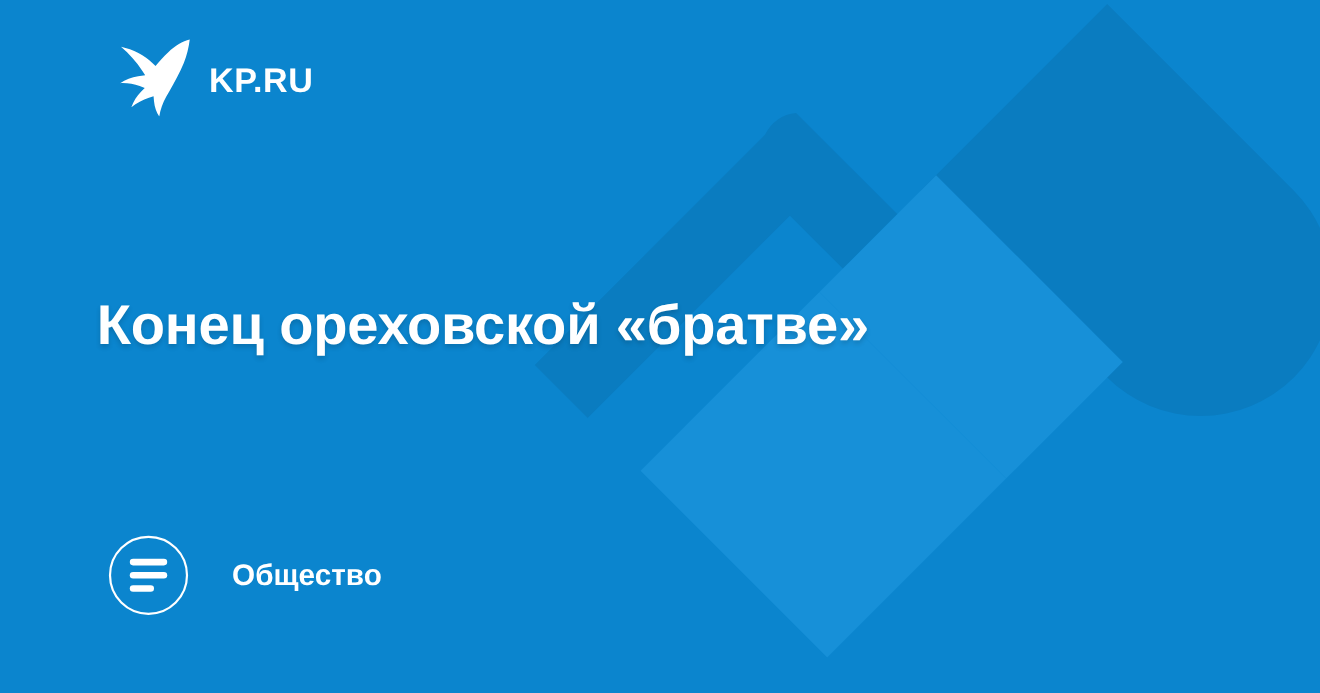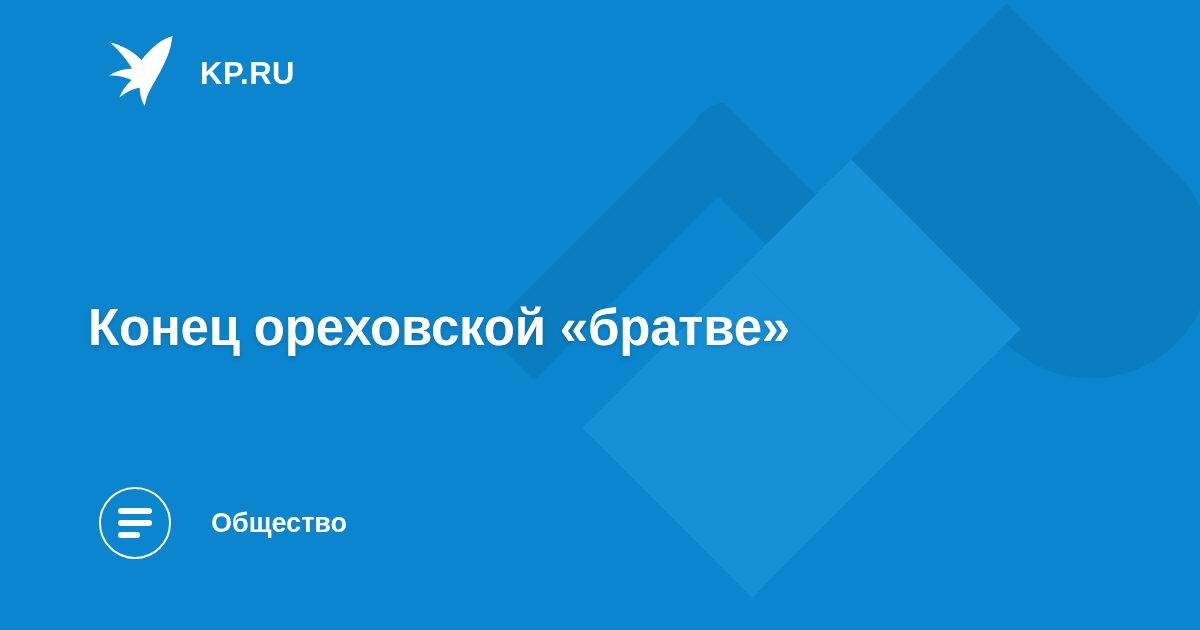--- a/index.html
+++ b/index.html
@@ -32,21 +32,21 @@
     height: 630px;
   }
 
   
   .brand {
     position: absolute;
     left: 108px;
     top: 34px;
     display: flex;
     align-items: center;
-    gap: 26px;
+    gap: 16px;
     z-index: 3;
   }
   .brand-mark {
     width: 66px;
     height: 72px;
     display: block;
     flex: 0 0 auto;
   }
   .brand-mark svg { display:block; width:66px; height:72px; }
   .brand-name {
@@ -56,21 +56,21 @@
     letter-spacing: 0.5px;
     line-height: 1;
     white-space: nowrap;
     margin-top: 6px;
   }
 
   
   .headline {
     position: absolute;
     left: 88px;
-    top: 264px;
+    top: 232px;
     width: 880px;
     z-index: 3;
     color: #ffffff;
     font-size: 51px;
     font-weight: 700;
     line-height: 1.18;
     letter-spacing: -0.2px;
     text-shadow: 0 2px 5px rgba(0,0,0,0.16);
     word-wrap: break-word;
   }

